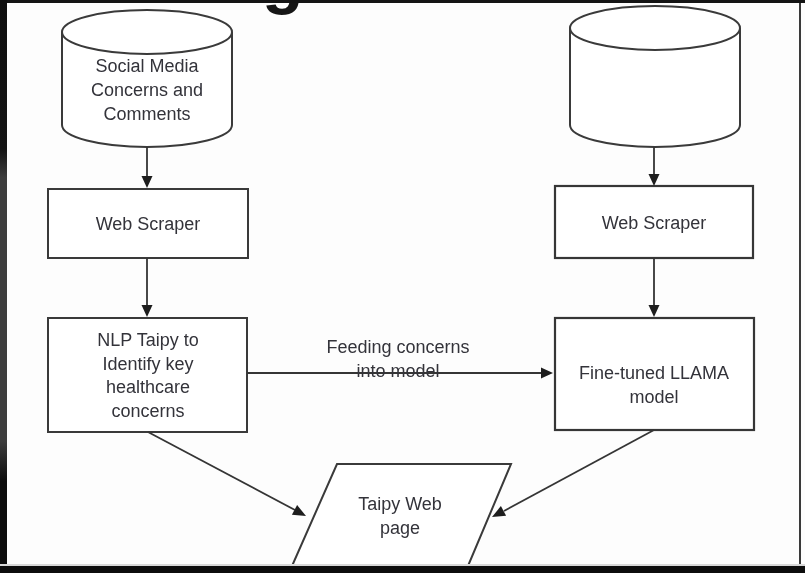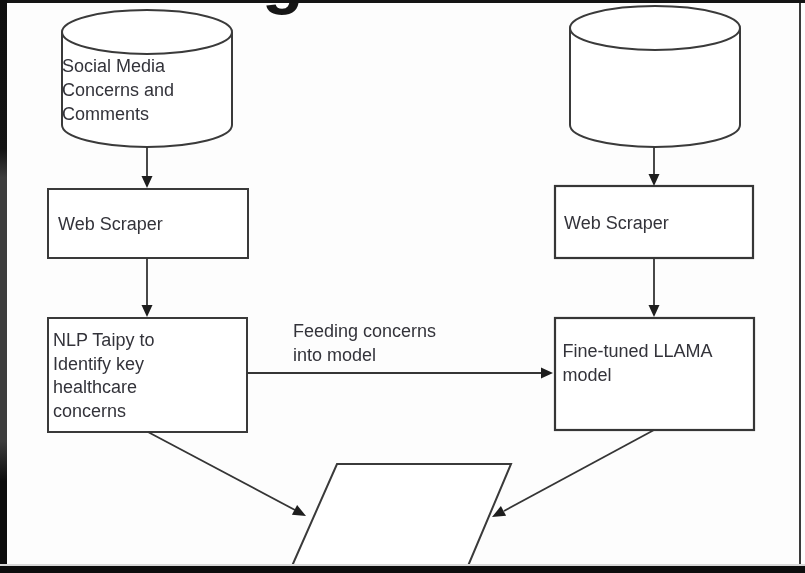--- a/index.html
+++ b/index.html
@@ -11,21 +11,21 @@
     font-family:"Liberation Sans", sans-serif;
   }
   svg.diagram{position:absolute;left:0;top:0;}
   .shape{fill:#ffffff;stroke:#3a3a3a;stroke-width:2;}
   .shape-thick{fill:#ffffff;stroke:#363636;stroke-width:2.2;}
   .edge-line{stroke:#353535;stroke-width:1.8;fill:none;}
   .arrow-head{fill:#1d1d1d;stroke:none;}
   .lbl{
     position:absolute;
     transform:translateX(-50%);
-    text-align:left;
+    text-align:center;
     white-space:pre-line;
     color:#33333a;
     font-size:18px;
     line-height:24px;
   }
   .lbl.tight{line-height:23.5px;}
   
   .edge-left{
     position:absolute;left:0;top:0;width:7px;height:573px;
     background:linear-gradient(#0f0f0f 0%,#141414 26%,#3d3d3d 31%,#3d3d3d 77%,#0c0c0c 84%,#0c0c0c 100%);
@@ -106,26 +106,28 @@
 
   <div class="lbl" style="left:148px;top:212px;width:180px;">Web Scraper</div>
 
   <div class="lbl" style="left:654px;top:211px;width:180px;">Web Scraper</div>
 
   <div class="lbl tight" style="left:148px;top:329px;width:190px;">NLP Taipy to
 Identify key
 healthcare
 concerns</div>
 
-  <div class="lbl tight" style="left:654px;top:340px;width:199px;margin-left:8px;">Fine-tuned LLAMA
+  <div class="lbl tight" style="left:654px;top:362px;width:199px;">Fine-tuned LLAMA
 model</div>
 
-  <div class="lbl tight" style="left:398px;top:320px;width:210px;">Feeding concerns
+  <div class="lbl tight" style="left:398px;top:336px;width:210px;">Feeding concerns
 into model</div>
 
+  <div class="lbl tight" style="left:400px;top:493px;width:160px;">Taipy Web
+page</div>
 
   <div class="partial-title">
     <span>g</span>
   </div>
 
   <div class="edge-top"></div>
   <div class="edge-left"></div>
   <div class="edge-right"></div>
   <div class="edge-bottom-light"></div>
   <div class="edge-bottom"></div>

